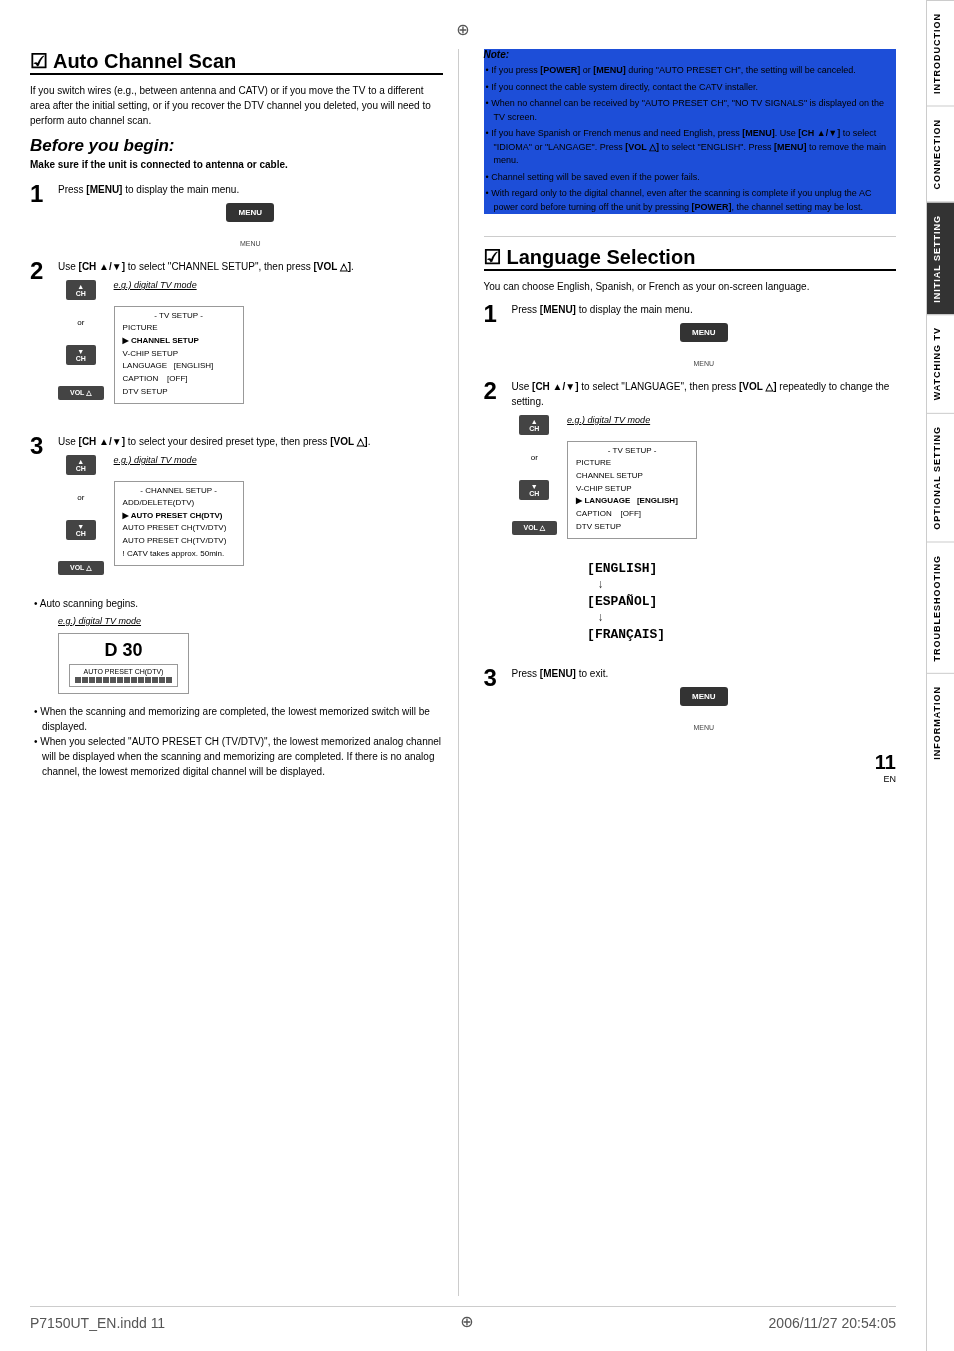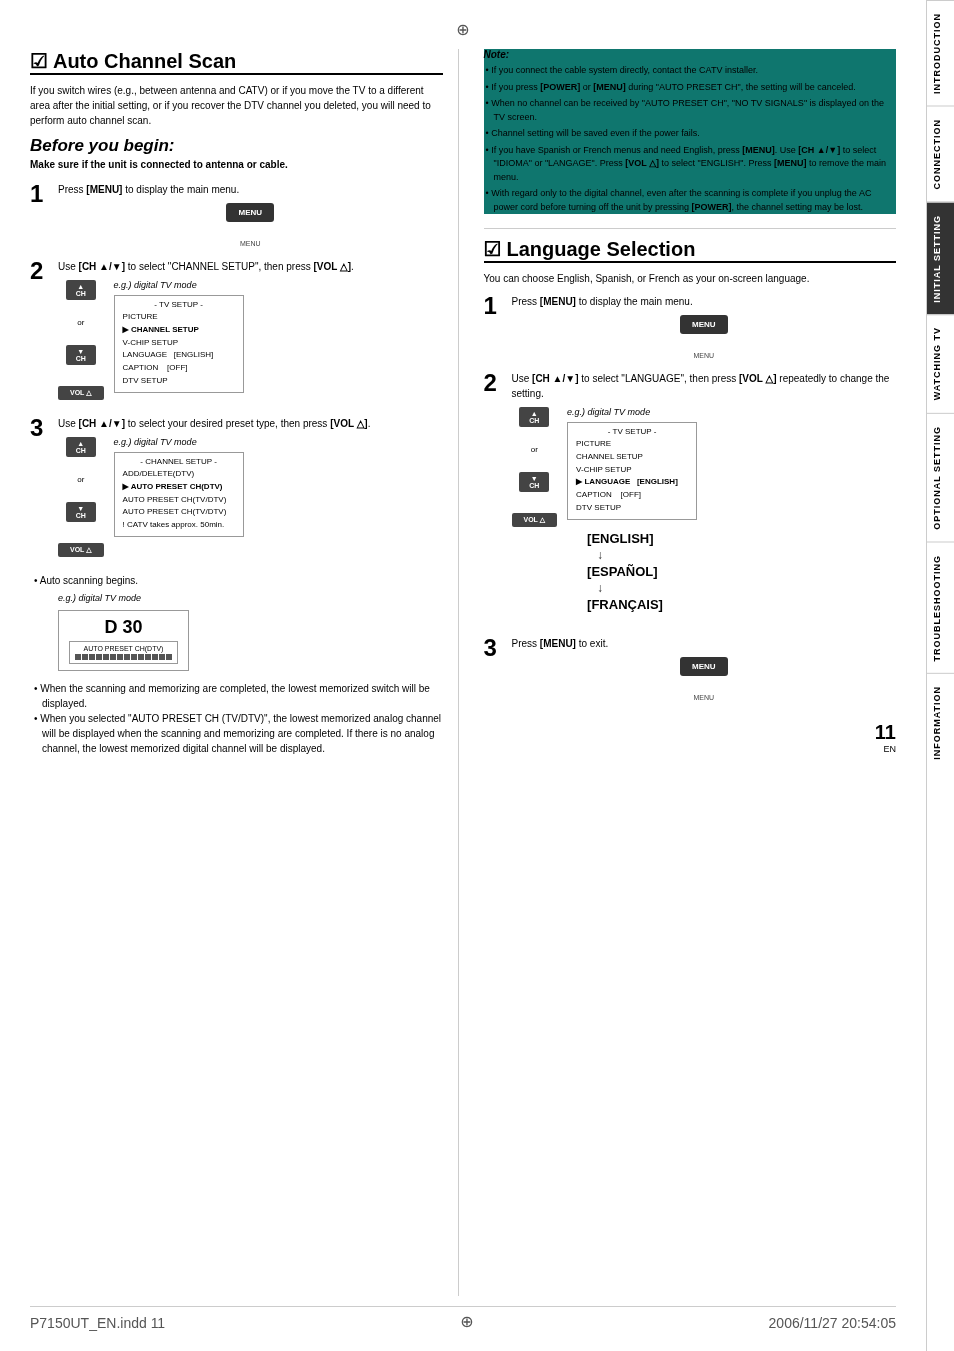--- a/index.html
+++ b/index.html
@@ -149,21 +149,21 @@
     .step-text b {
       font-size: 10px;
     }
 
     
     .tv-screen {
       border: 1px solid #999;
       padding: 4px 8px;
       font-size: 8px;
       background: #fff;
-      margin: 3px 0;
+      margin: 14px 0;
       min-width: 130px;
       display: inline-block;
     }
 
     .tv-screen-title {
       text-align: center;
       font-size: 8px;
       margin-bottom: 2px;
     }
 
@@ -178,20 +178,21 @@
 
     .tv-screen-item.selected::before {
       content: '▶ ';
     }
 
     
     .eg-label {
       font-size: 9px;
       font-style: italic;
       margin-bottom: 2px;
+      text-decoration: underline;
     }
 
     
     .step-diagram {
       display: flex;
       flex-direction: row;
       align-items: flex-start;
       gap: 10px;
       margin: 4px 0;
     }
@@ -243,24 +244,24 @@
 
     .progress-square {
       width: 6px;
       height: 6px;
       background: #555;
       display: inline-block;
     }
 
     
     .note-section {
-      background: #0f766e;
+      background: #1d4ed8;
       border: none;
       font-size: 9.5px;
-      margin-bottom: 14px;
+      margin-bottom: 22px;
     }
 
     .note-title {
       font-style: italic;
       font-weight: bold;
       font-size: 10px;
       margin-bottom: 4px;
     }
 
     .note-list {
@@ -284,20 +285,21 @@
     .lang-selection {
       margin-top: 8px;
     }
 
     .lang-options {
       display: flex;
       flex-direction: column;
       align-items: flex-start;
       margin: 8px 0 8px 20px;
       gap: 2px;
+      font-family: Liberation Mono, monospace;
     }
 
     .lang-option {
       font-size: 13px;
       font-weight: bold;
       display: flex;
       align-items: center;
       gap: 5px;
     }
 
@@ -532,25 +534,25 @@
           <li>When you selected "AUTO PRESET CH (TV/DTV)", the lowest memorized analog channel will be displayed when the scanning and memorizing are completed. If there is no analog channel, the lowest memorized digital channel will be displayed.</li>
         </ul>
 
       </div>
 
       <div class="right-col">
 
         <div class="note-section">
           <div class="note-title">Note:</div>
           <ul class="note-list">
+            <li>If you press <b>[POWER]</b> or <b>[MENU]</b> during "AUTO PRESET CH", the setting will be canceled.</li>
             <li>If you connect the cable system directly, contact the CATV installer.</li>
-            <li>If you press <b>[POWER]</b> or <b>[MENU]</b> during "AUTO PRESET CH", the setting will be canceled.</li>
             <li>When no channel can be received by "AUTO PRESET CH", "NO TV SIGNALS" is displayed on the TV screen.</li>
+            <li>If you have Spanish or French menus and need English, press <b>[MENU]</b>. Use <b>[CH ▲/▼]</b> to select "IDIOMA" or "LANGAGE". Press <b>[VOL △]</b> to select "ENGLISH". Press <b>[MENU]</b> to remove the main menu.</li>
             <li>Channel setting will be saved even if the power fails.</li>
-            <li>If you have Spanish or French menus and need English, press <b>[MENU]</b>. Use <b>[CH ▲/▼]</b> to select "IDIOMA" or "LANGAGE". Press <b>[VOL △]</b> to select "ENGLISH". Press <b>[MENU]</b> to remove the main menu.</li>
             <li>With regard only to the digital channel, even after the scanning is complete if you unplug the AC power cord before turning off the unit by pressing <b>[POWER]</b>, the channel setting may be lost.</li>
           </ul>
         </div>
 
         <div class="divider-h"></div>
 
         <div class="lang-selection">
 
           <div class="section-title">
             <span>☑</span>

